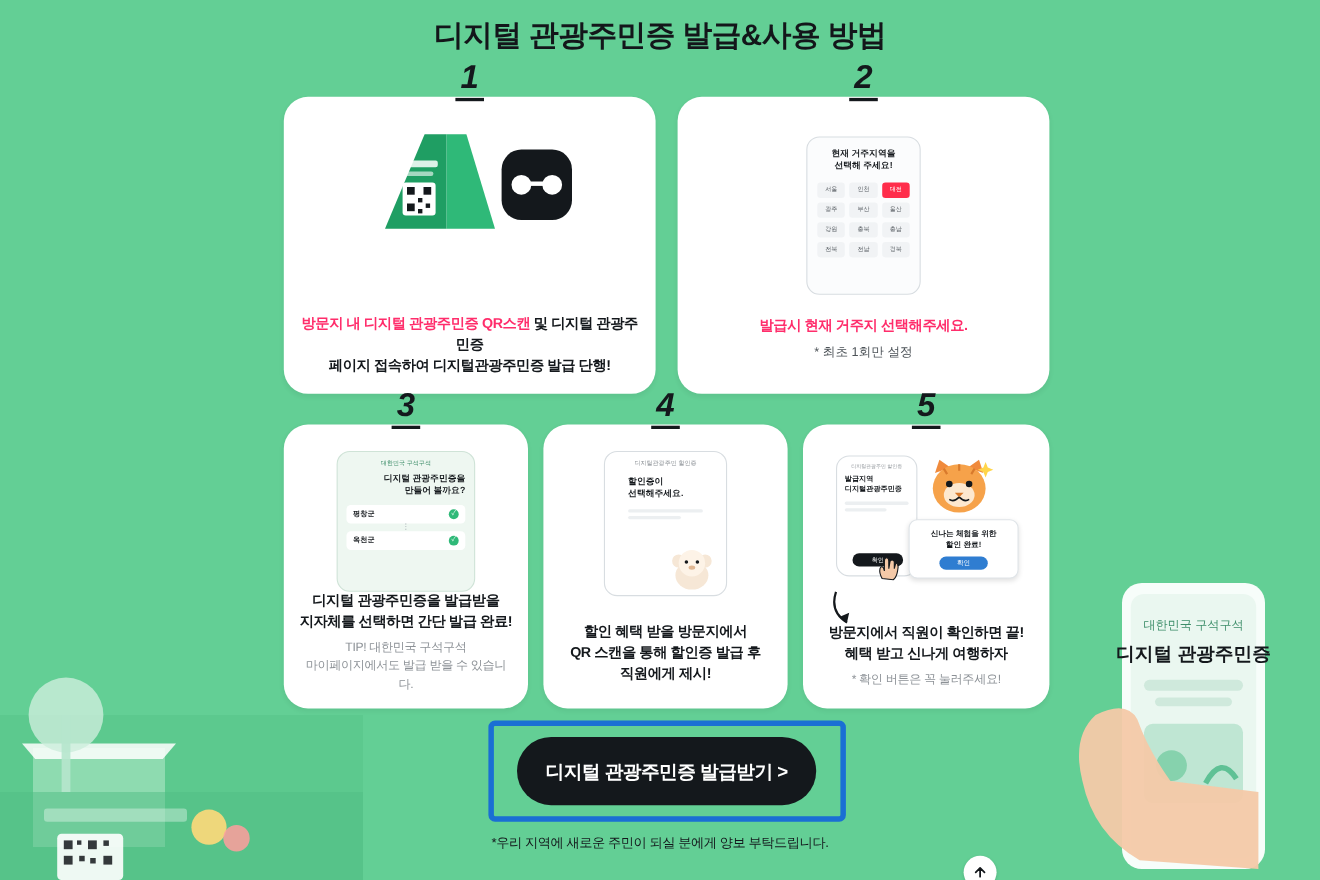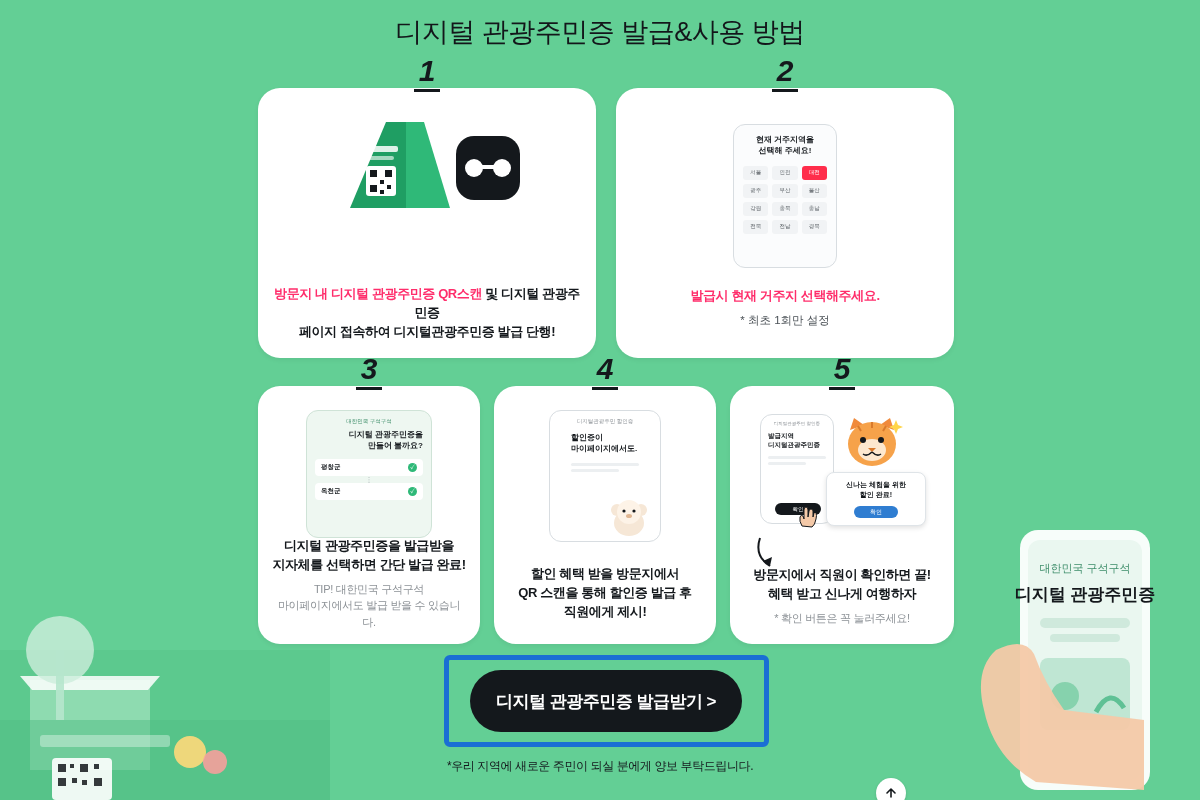--- a/index.html
+++ b/index.html
@@ -25,21 +25,21 @@
     position: absolute; right: 0; bottom: 0; width: 300px; height: 300px;
     pointer-events: none;
   }
 
   
   .page-title {
     position: absolute;
     top: 14px; left: 0; width: 1200px;
     text-align: center;
     font-size: 27px;
-    font-weight: normal;
+    font-weight: bold;
     color: #13161a;
     letter-spacing: -0.5px;
   }
 
   
   .card {
     position: absolute;
     background: #ffffff;
     border-radius: 22px;
     box-shadow: 0 2px 5px rgba(0,0,0,0.06);
@@ -303,21 +303,21 @@
     </div>
   </div>
 
   <div class="card" style="left:494px; top:386px; width:222px; height:258px;">
     <div class="step-num">4</div>
 
     <div class="phone" style="position:absolute; left:55px; top:24px; width:112px; height:132px; padding:7px 21px;">
       <div style="font-size:5.5px; color:#8c9196; text-align:center;">디지털관광주민 할인증</div>
       <div class="mini-title" style="margin-top:8px; font-size:8px;">
         <div>할인증이</div>
-        <div>마이페이지에서도.</div>
+        <div>선택해주세요.</div>
       </div>
       <div style="margin-top:8px;">
         <div style="height:3px; background:#eceff1; border-radius:2px; margin-bottom:3px;"></div>
         <div style="height:3px; width:70%; background:#eceff1; border-radius:2px;"></div>
       </div>
       <svg width="46" height="42" viewBox="0 0 46 42" style="position:absolute; right:8px; bottom:4px;">
         <ellipse cx="23" cy="28" rx="15" ry="13" fill="#f6e7d6"></ellipse>
         <circle cx="11" cy="15" r="6" fill="#f6e7d6"></circle>
         <circle cx="35" cy="15" r="6" fill="#f6e7d6"></circle>
         <circle cx="23" cy="17" r="12" fill="#fdf3e7"></circle>

